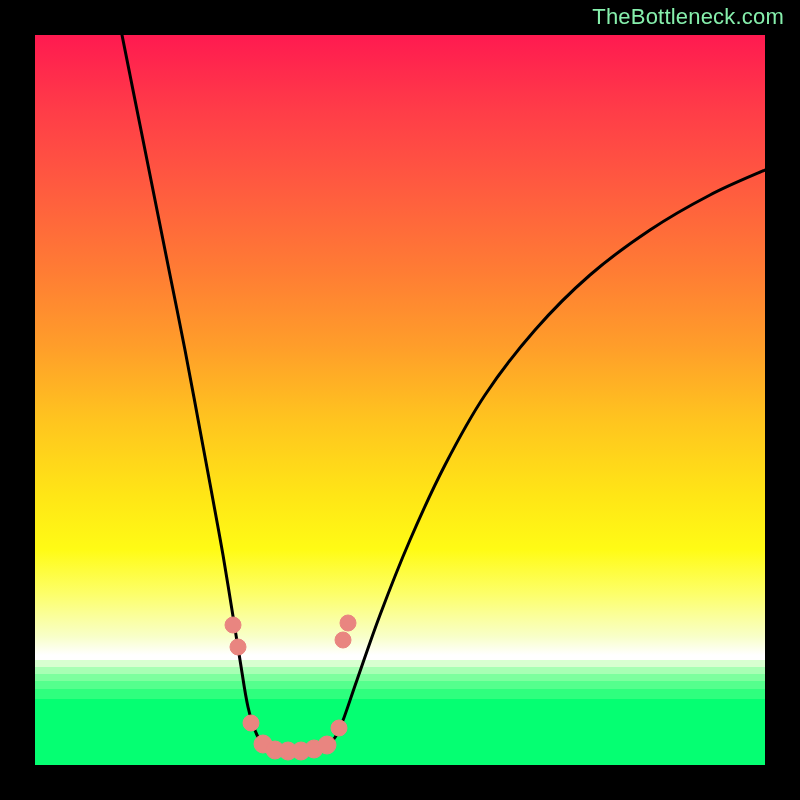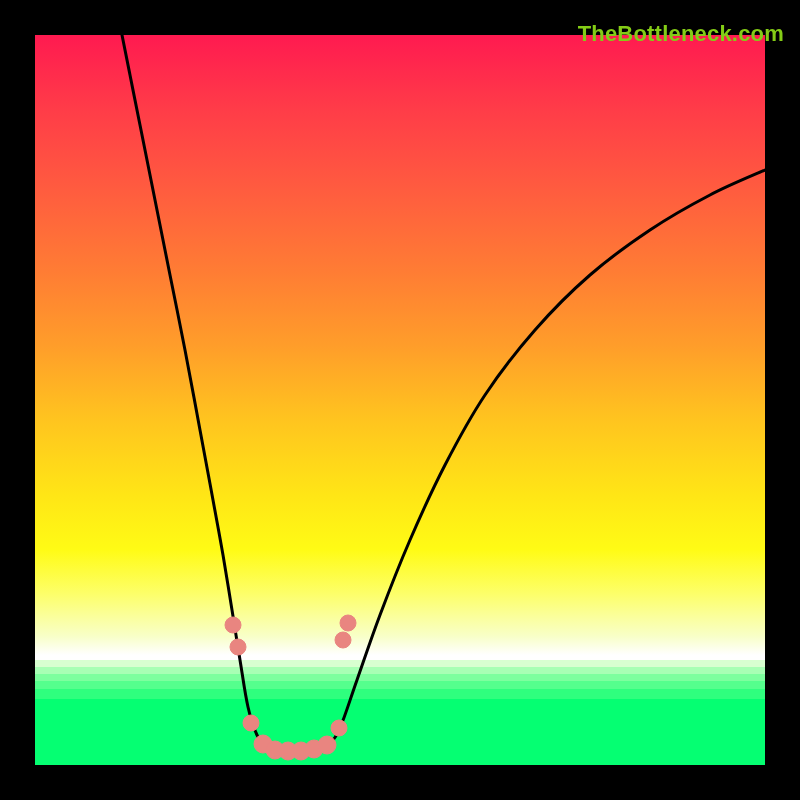--- a/index.html
+++ b/index.html
@@ -17,25 +17,24 @@
     top: 0;
     width: 800px;
     height: 800px;
     background: #000;
   }
   .watermark {
     position: absolute;
     top: 4px;
     right: 16px;
     font-size: 22px;
-    font-weight: 700;
-    color: #84cc16;
+    font-weight: 400;
+    color: #86efac;
     letter-spacing: 0.2px;
     z-index: 5;
-    margin-top: 17px;
   }
   .plot {
     position: absolute;
     left: 35px;
     top: 35px;
     width: 730px;
     height: 730px;
     overflow: hidden;
     z-index: 1;
   }

